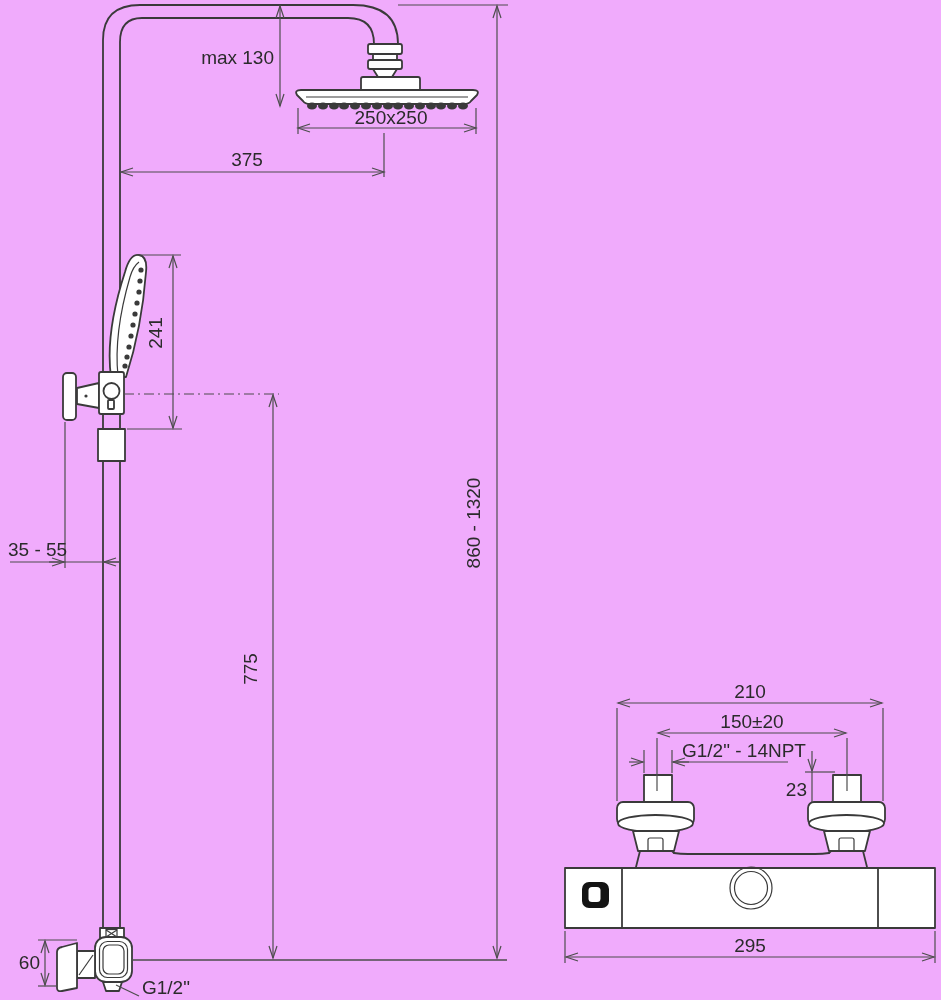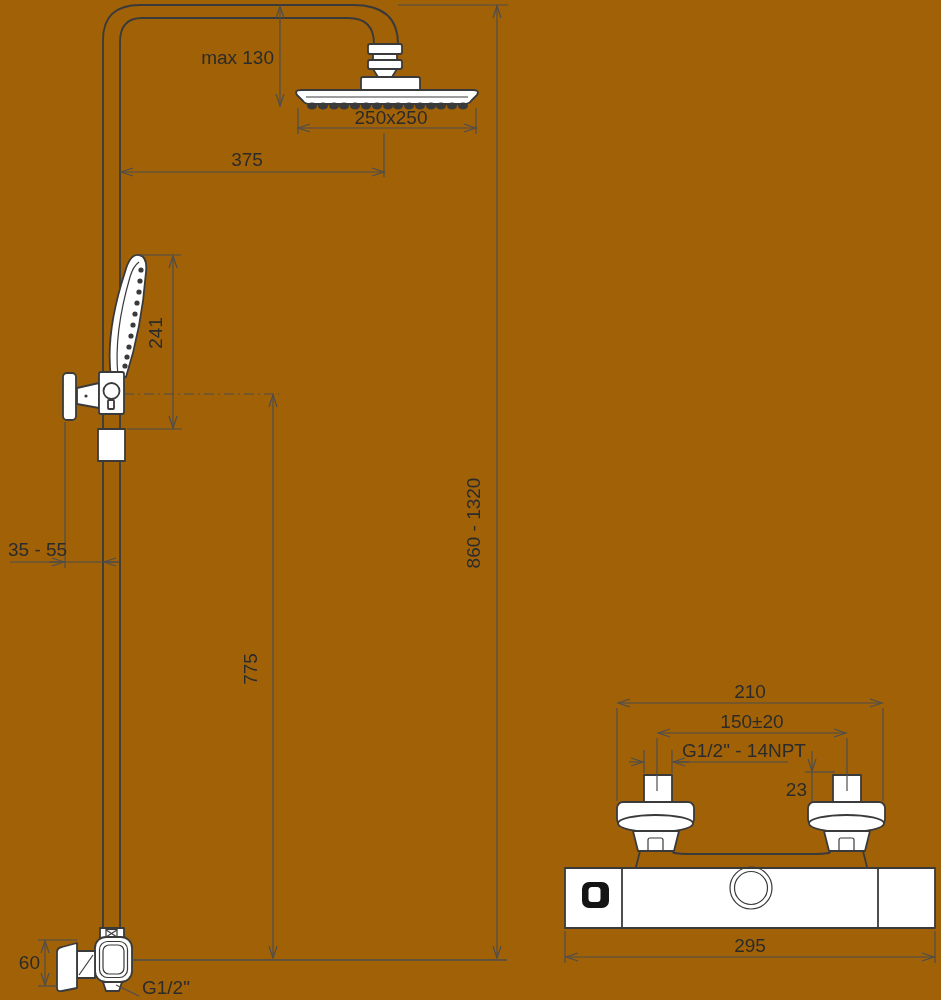--- a/index.html
+++ b/index.html
@@ -1,16 +1,16 @@
 <!DOCTYPE html>
 <html><head>
 <meta charset="utf-8">
 <style>
   html,body{margin:0;padding:0;background:#ffffff;}
-  .stage{width:941px;height:1000px;position:relative;background:#a16207;overflow:hidden;}
+  .stage{width:941px;height:1000px;position:relative;background:#f0abfc;overflow:hidden;}
   svg{display:block;}
   .part{fill:#ffffff;stroke:#3a3a3a;stroke-width:1.8;stroke-linejoin:round;}
   .ln{fill:none;stroke:#3a3a3a;stroke-width:1.8;stroke-linejoin:round;stroke-linecap:round;}
   .thin{fill:none;stroke:#3a3a3a;stroke-width:1.2;}
   .dark{fill:#3a3a3a;stroke:none;}
   .dim{fill:none;stroke:#4d4d4d;stroke-width:1.2;}
   .dimthick{fill:none;stroke:#4d4d4d;stroke-width:1.5;}
   .cl{fill:none;stroke:#4d4d4d;stroke-width:1.2;stroke-dasharray:10 4 2 4;}
   text{font-family:"Liberation Sans", sans-serif;font-size:19px;fill:#2b2b2b;}
 </style>

